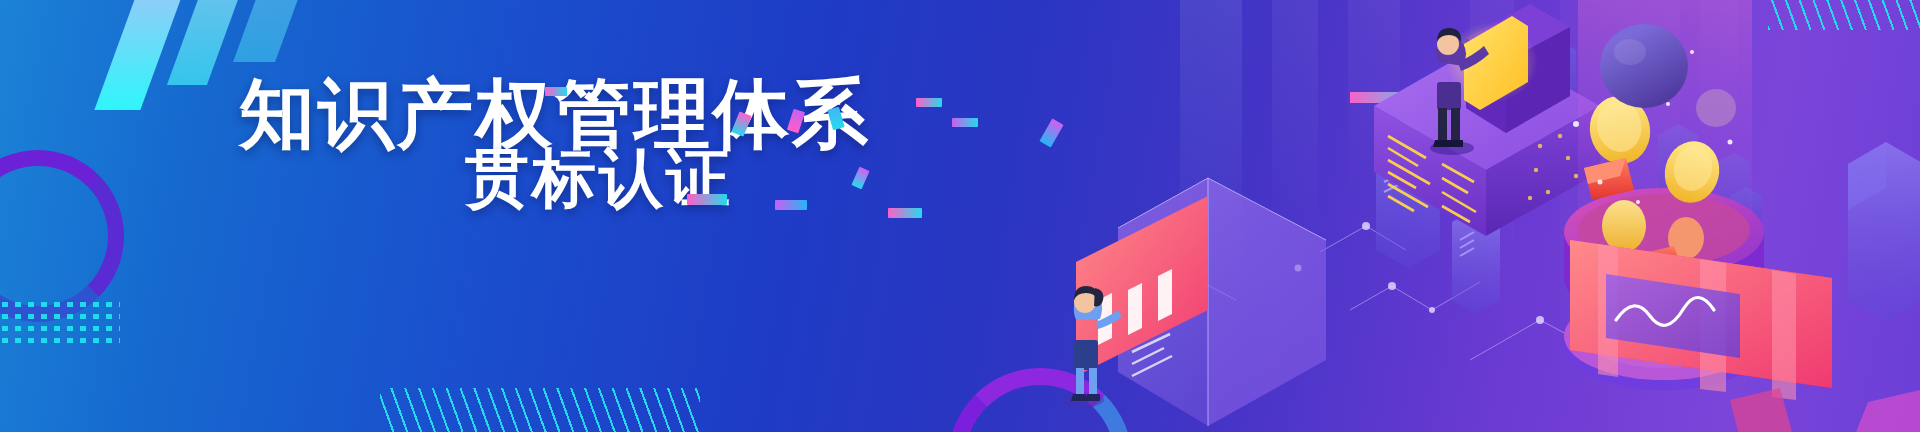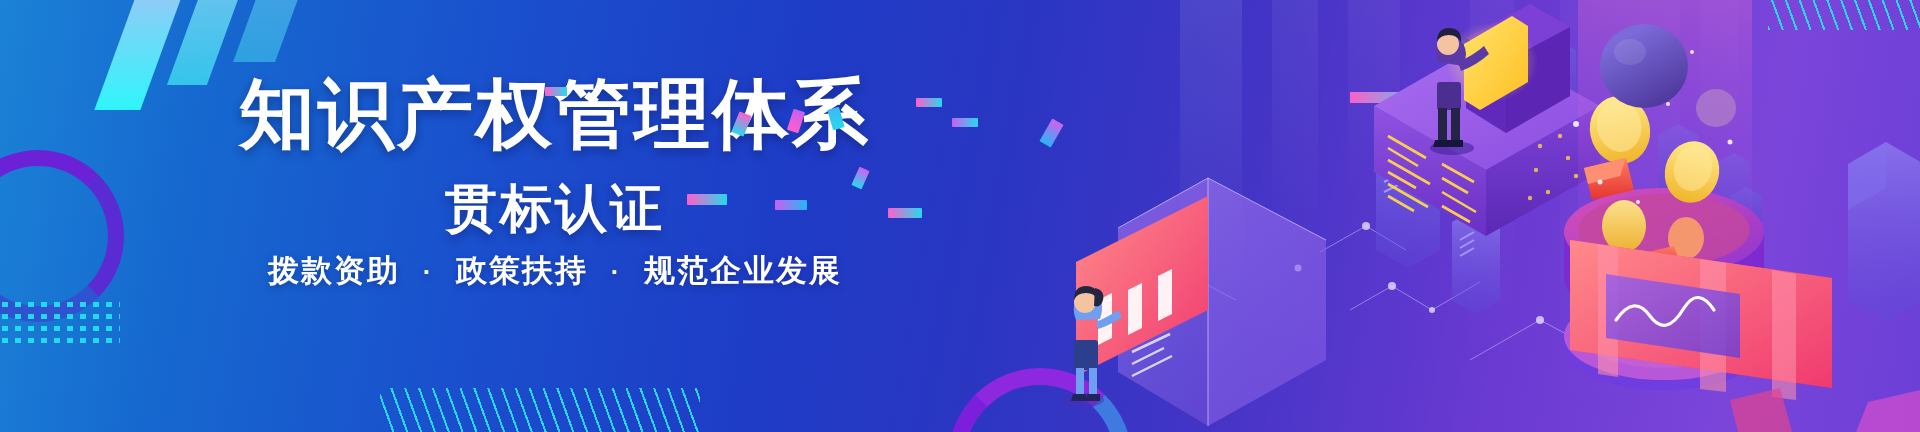--- a/index.html
+++ b/index.html
@@ -38,21 +38,21 @@
 
   
   #copy{position:absolute;left:0;top:0;width:1110px;height:432px;}
   .title-line{
     position:absolute;width:100%;text-align:center;
     color:#ffffff;font-weight:bold;letter-spacing:3px;
     text-shadow:0 4px 10px rgba(8,20,80,.42);
     white-space:nowrap;
   }
   #title1{top:72px;font-size:76px;line-height:84px;}
-  #title2{top:166px;font-size:52px;line-height:84px;}
+  #title2{top:136px;font-size:64px;line-height:84px;padding-left:44px;}
   #subtitle{
     position:absolute;top:250px;width:100%;text-align:center;
     color:#ffffff;font-size:31px;font-weight:bold;letter-spacing:2px;
     text-shadow:0 2px 7px rgba(8,20,80,.35);white-space:nowrap;
   }
   #subtitle .sep{padding:0 12px;font-size:26px;vertical-align:middle;}
 
   
   .chip{position:absolute;border-radius:1px;pointer-events:none;}
 
@@ -107,27 +107,20 @@
     <div class="chip" style="left:952px;top:118px;width:26px;height:9px;background:linear-gradient(90deg,#c85ff0,#26d9ee);"></div>
     <div class="chip" style="left:1045px;top:120px;width:13px;height:26px;transform:rotate(30deg);background:linear-gradient(180deg,#d35ff0,#26b6f5);"></div>
 
     <div class="title-line" id="title2">贯标认证</div>
 
     <div class="chip" style="left:687px;top:194px;width:40px;height:11px;background:linear-gradient(90deg,#ff5fc8,#26d9ee);"></div>
     <div class="chip" style="left:775px;top:200px;width:32px;height:10px;background:linear-gradient(90deg,#c85ff0,#26b6f5);"></div>
     <div class="chip" style="left:855px;top:168px;width:11px;height:20px;transform:rotate(24deg);background:linear-gradient(180deg,#d35ff0,#26d9ee);"></div>
     <div class="chip" style="left:888px;top:208px;width:34px;height:10px;background:linear-gradient(90deg,#ff5fc8,#26d9ee);"></div>
 
-    <div id="subtitle">
-      <span>拨款资助</span>
-      <span class="sep">·</span>
-      <span>政策扶持</span>
-      <span class="sep">·</span>
-      <span>规范企业发展</span>
-    </div>
   </div>
 
   <div style="position:absolute;left:1350px;top:92px;width:80px;height:11px;
               background:linear-gradient(90deg,#f862c8,#4fc7f7);"></div>
 
   <div id="illus">
     <svg width="880" height="432" viewBox="0 0 880 432">
       <defs>
         <linearGradient id="gPlatTop" x1="0" y1="0" x2="1" y2="1">
           <stop offset="0" stop-color="#a96ff0"></stop>

